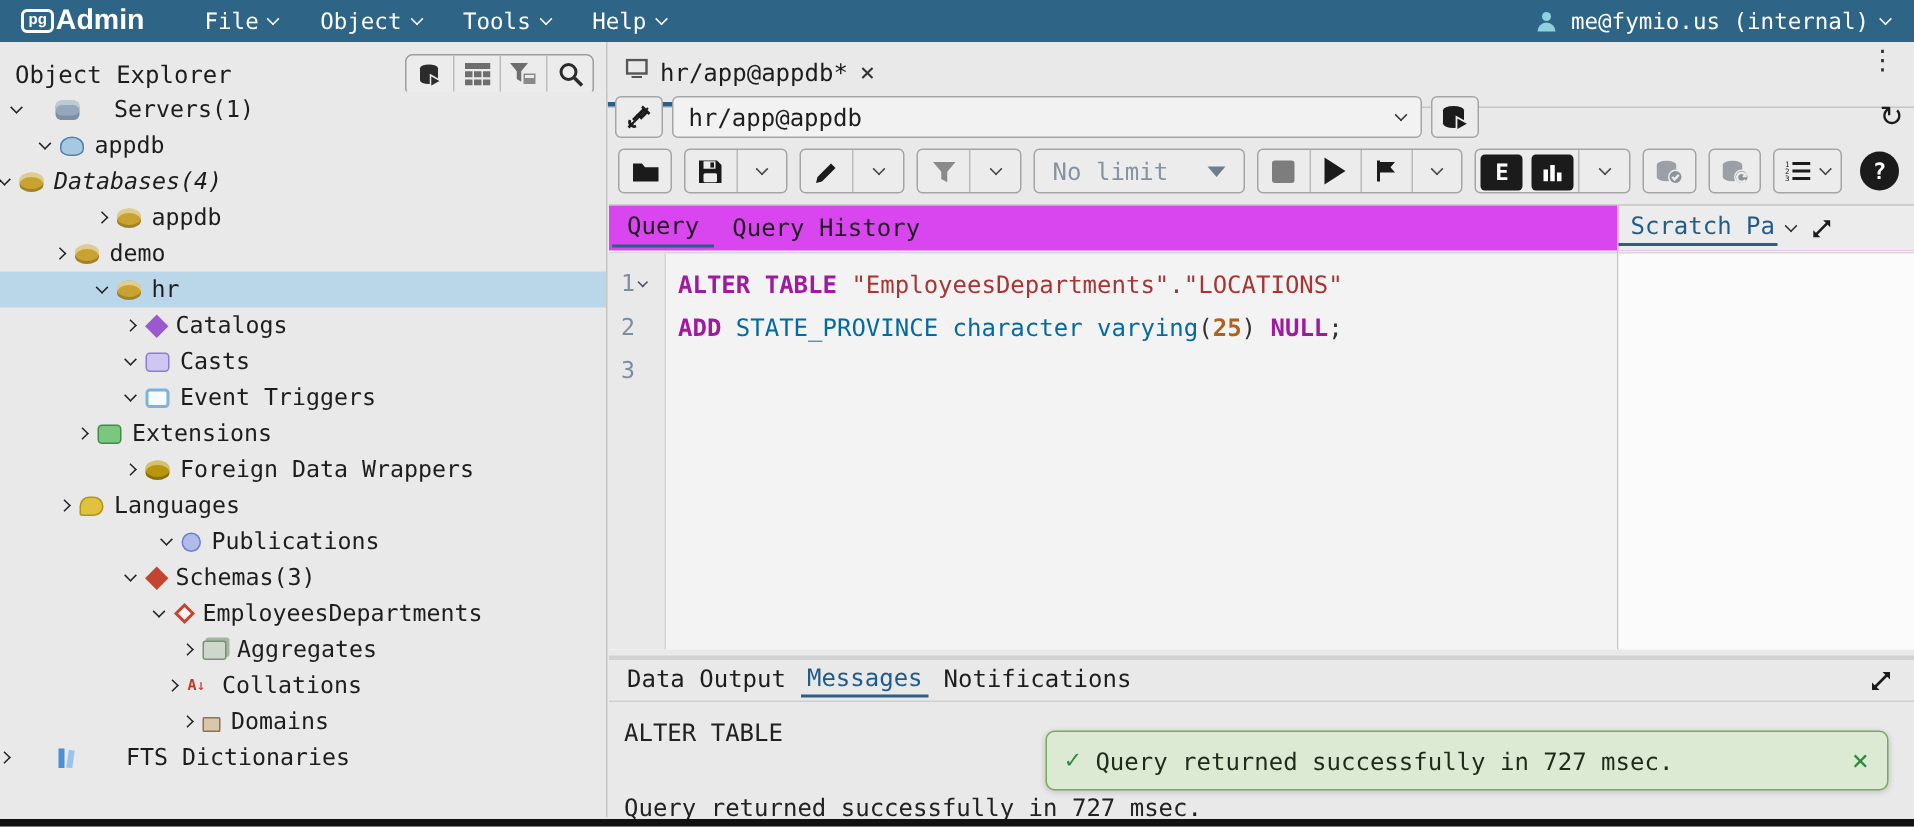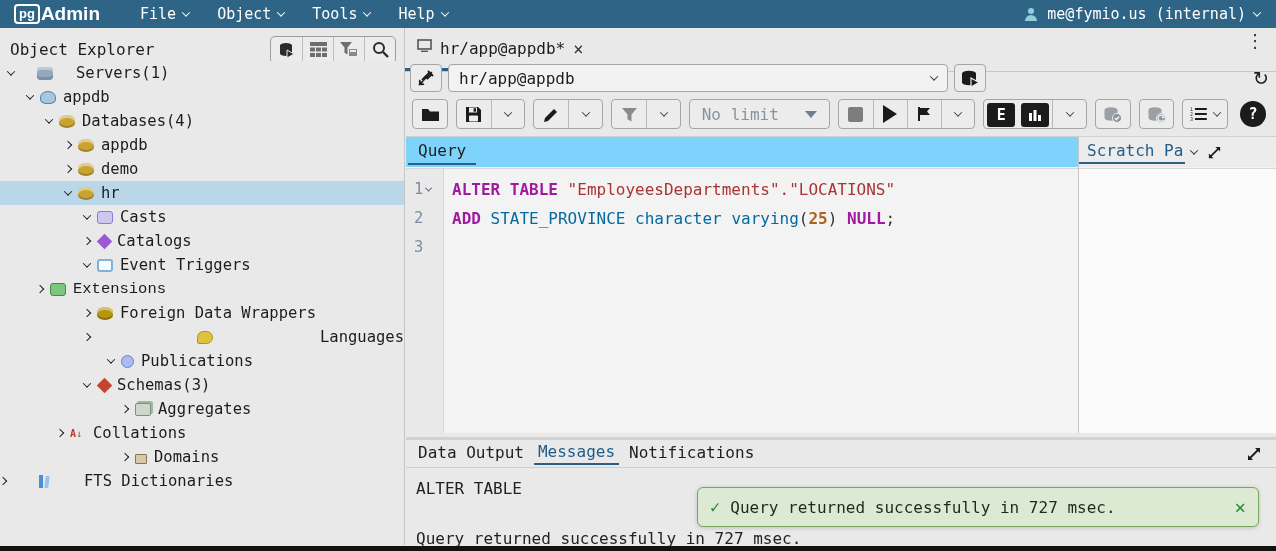--- a/index.html
+++ b/index.html
@@ -5,21 +5,21 @@
   * { margin:0; padding:0; box-sizing:border-box; }
   html,body { width:1276px; height:551px; overflow:hidden; background:#e9e9e9;
     font-family:"DejaVu Sans Mono", monospace; font-size:15px; color:#1d1d1d; }
 
   
   #topbar { position:absolute; left:0; top:0; width:1276px; height:28px;
     background:#2e6586; color:#fff; display:flex; align-items:center; }
   .logo { display:flex; align-items:center; margin:0 26px 0 14px;
     font-family:"Liberation Sans", sans-serif; font-weight:bold; font-size:19px; }
   .logo-pg { border:2px solid #fff; border-radius:4px; padding:0 3px 1px 3px;
-    font-size:13px; margin-right:1px; }
+    font-size:10px; margin-right:1px; }
   .menu-item { display:flex; align-items:center; gap:7px; padding:0 14px; height:28px;
     cursor:default; }
   .chev { display:inline-block; width:6px; height:6px; border-right:1.6px solid currentColor;
     border-bottom:1.6px solid currentColor; transform:rotate(45deg) translate(-1px,-1px); }
   .chev.right { transform:rotate(-45deg); }
   #user-area { margin-left:auto; display:flex; align-items:center; gap:8px; padding-right:16px; }
   .person-icon svg { display:block; }
 
   
   #row2 { position:absolute; left:0; top:28px; width:1276px; height:44px;
@@ -113,21 +113,21 @@
   .stop-sq { width:15px; height:15px; background:#7d7d7d; border-radius:2px; }
   .play-tri { width:0; height:0; border-top:9px solid transparent; border-bottom:9px solid transparent;
     border-left:14px solid #1b1b1b; }
   #help-btn { width:26px; height:26px; border-radius:50%; background:#1b1b1b; color:#fff;
     display:flex; align-items:center; justify-content:center; font-weight:bold; font-size:15px;
     margin:2px 4px; }
 
   
   #editor-wrap { position:absolute; left:0; top:75px; width:870px; height:297px; background:#f3f3f3;
     border-top:1px solid #cfcfcf; }
-  #query-tabs { height:30px; display:flex; align-items:center; background:#7dd3fc; font-size:16px; }
+  #query-tabs { height:30px; display:flex; align-items:center; background:#d946ef; font-size:16px; }
   .qtab { padding:2px 10px 3px 10px; margin-left:2px; }
   .qtab.active { border-bottom:2px solid #2c5f83; }
   #query-expand { margin-left:auto; margin-right:14px; }
   #editor-body { position:absolute; left:0; top:31px; right:198px; bottom:0; display:flex;
     background:#f3f3f3; border-top:1px solid #d8d8d8; }
   #gutter { width:38px; background:#e9e9e9; border-right:1px solid #d5d5d5; text-align:left;
     padding-top:6px; color:#7d8ea3; font-size:15.5px; }
   .gut-row { height:29px; line-height:29px; padding-left:8px; display:flex; align-items:center; gap:3px; }
   .gut-row .chev { width:5px; height:5px; color:#556; }
   #code { flex:1; padding:6px 0 0 8px; font-size:16px; }
@@ -261,86 +261,91 @@
       <div class="trow" style="padding-left: 8px; gap: 16px;">
         <span class="chev"></span>
         <span class="ti ti-server-group"></span>
         <span class="tlabel">Servers(1)</span>
       </div>
       <div class="trow" style="padding-left: 27px;">
         <span class="chev"></span>
         <span class="ti ti-postgres-server"></span>
         <span class="tlabel">appdb</span>
       </div>
-      <div class="trow" style="padding-left: 46px;">
+      <div class="trow" style=" font-style: italic;">
         <span class="chev"></span>
         <span class="ti ti-database"></span>
         <span class="tlabel">Databases(4)</span>
       </div>
       <div class="trow" style="padding-left: 65px;">
         <span class="chev right"></span>
         <span class="ti ti-database"></span>
         <span class="tlabel">appdb</span>
       </div>
-      <div class="trow" style="padding-left: 65px;">
+      <div class="trow" style="padding-left: 37px;">
         <span class="chev right"></span>
         <span class="ti ti-database"></span>
         <span class="tlabel">demo</span>
       </div>
       <div class="trow sel" style="padding-left: 65px;">
         <span class="chev"></span>
         <span class="ti ti-database"></span>
         <span class="tlabel">hr</span>
       </div>
       <div class="trow" style="padding-left: 84px;">
+        <span class="chev right"></span>
+        <span class="ti ti-catalogs"></span>
+        <span class="tlabel">Catalogs</span>
+      </div>
+      <div class="trow" style="padding-left: 84px;">
         <span class="chev"></span>
         <span class="ti ti-casts"></span>
         <span class="tlabel">Casts</span>
       </div>
       <div class="trow" style="padding-left: 84px;">
-        <span class="chev right"></span>
-        <span class="ti ti-catalogs"></span>
-        <span class="tlabel">Catalogs</span>
-      </div>
-      <div class="trow" style="padding-left: 84px;">
         <span class="chev"></span>
         <span class="ti ti-event-triggers"></span>
         <span class="tlabel">Event Triggers</span>
       </div>
-      <div class="trow" style="padding-left: 37px; font-family: Liberation Mono, monospace;">
+      <div class="trow" style="padding-left: 52px;">
         <span class="chev right"></span>
         <span class="ti ti-extensions"></span>
         <span class="tlabel">Extensions</span>
       </div>
       <div class="trow" style="padding-left: 84px;">
         <span class="chev right"></span>
         <span class="ti ti-fdw"></span>
         <span class="tlabel">Foreign Data Wrappers</span>
       </div>
-      <div class="trow" style="padding-left: 84px; justify-content: space-between;">
+      <div class="trow" style="padding-left: 40px;">
         <span class="chev right"></span>
         <span class="ti ti-languages"></span>
         <span class="tlabel">Languages</span>
       </div>
       <div class="trow" style="padding-left: 84px; margin-left: 24px;">
         <span class="chev"></span>
         <span class="ti ti-publications"></span>
         <span class="tlabel">Publications</span>
       </div>
       <div class="trow" style="padding-left: 84px;">
         <span class="chev"></span>
         <span class="ti ti-schemas"></span>
         <span class="tlabel">Schemas(3)</span>
       </div>
+      <div class="trow" style="padding-left: 103px;">
+        <span class="chev"></span>
+        <span class="ti ti-schema"></span>
+        <span class="tlabel">EmployeesDepartments</span>
+      </div>
       <div class="trow" style="padding-left: 122px;">
         <span class="chev right"></span>
         <span class="ti ti-aggregates"></span>
         <span class="tlabel">Aggregates</span>
       </div>
-      <div class="trow" style="padding-left: 57px;">
+      <div class="trow" style="padding-left: 112px;">
         <span class="chev right"></span>
         <span class="ti ti-collations"></span>
         <span class="tlabel">Collations</span>
       </div>
       <div class="trow" style="padding-left: 122px;">
         <span class="chev right"></span>
         <span class="ti ti-domains"></span>
         <span class="tlabel">Domains</span>
       </div>
       <div class="trow" style=" gap: 24px;">
@@ -496,20 +501,21 @@
           </svg>
         <span class="chev" style="margin-left:6px"></span>
       </span>
     </div>
     <span id="help-btn">?</span>
   </div>
 
   <div id="editor-wrap">
     <div id="query-tabs">
       <span class="qtab active">Query</span>
+      <span class="qtab">Query History</span>
       <span id="query-expand">
         <svg width="16" height="16" viewBox="0 0 16 16">
             <line x1="3" y1="13" x2="13" y2="3" stroke="#1b1b1b" stroke-width="1.8"></line>
             <path d="M9 2 h5 v5 z" fill="#1b1b1b"></path>
             <path d="M2 9 v5 h5 z" fill="#1b1b1b"></path>
           </svg>
       </span>
     </div>
     <div id="editor-body">
       <div id="gutter">

